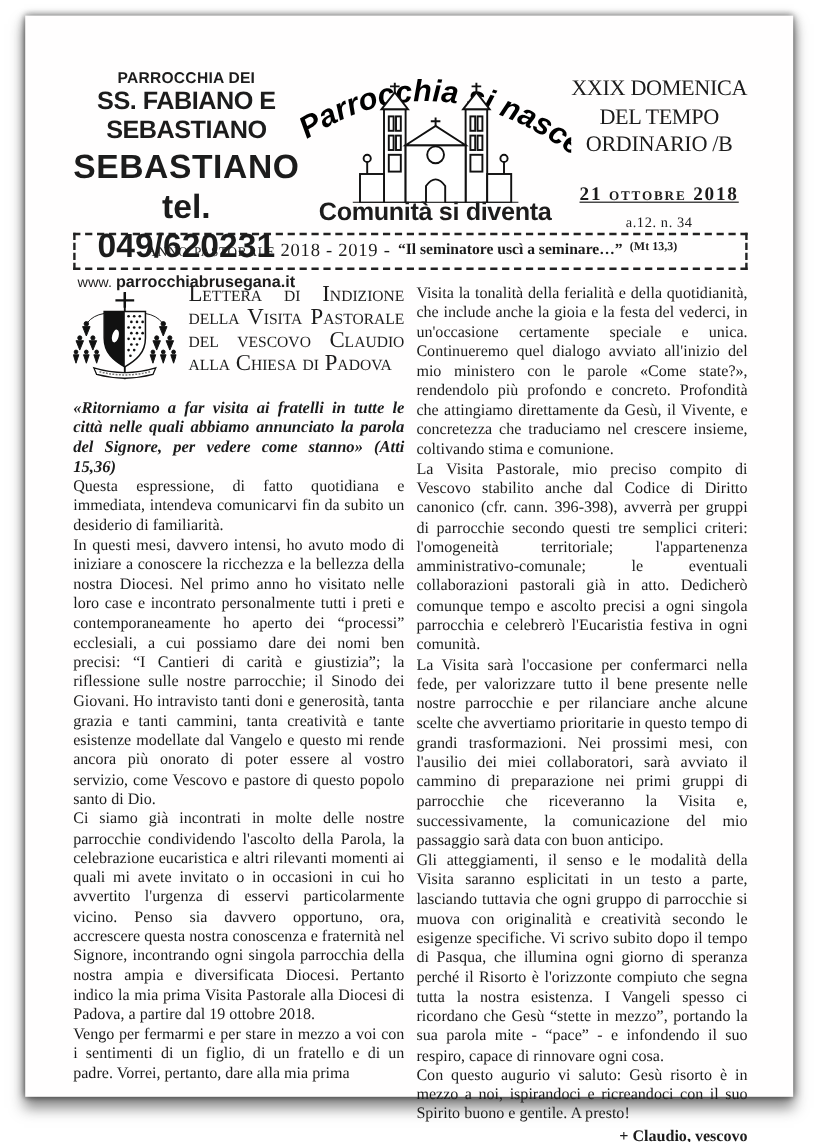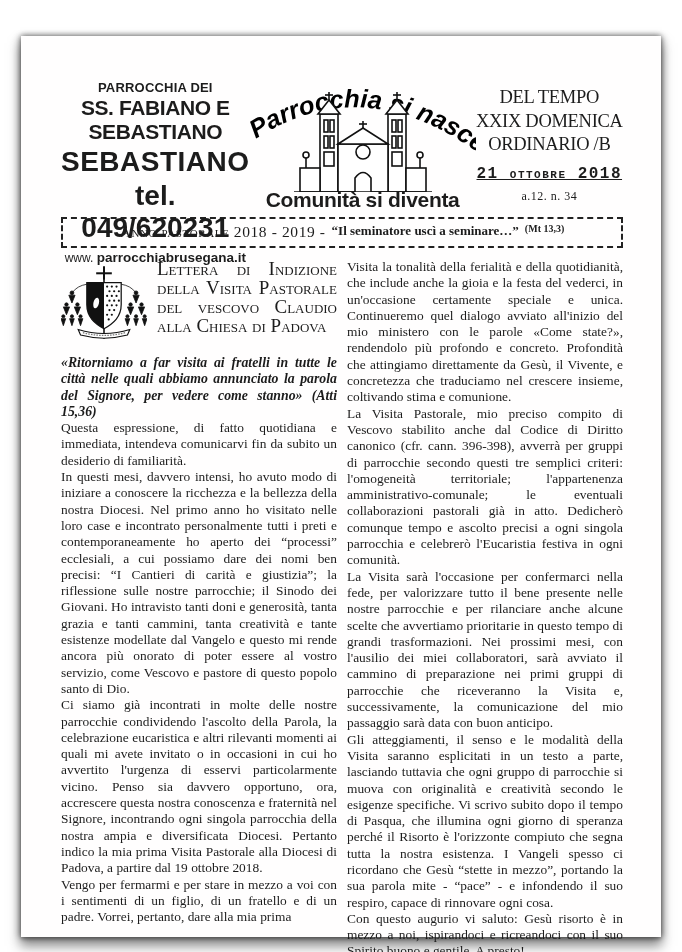--- a/index.html
+++ b/index.html
@@ -1,19 +1,19 @@
 <!DOCTYPE html>
 <html lang="it"><head>
 <meta charset="utf-8">
 <style>
   * { margin:0; padding:0; box-sizing:border-box; }
   html,body { width:682px; height:952px; background:#ffffff; overflow:hidden;
               font-family:"Liberation Serif", serif; color:#1c1c1c; }
   .page {
-    position:absolute; left:21px; top:36px; width:640px; height:901px;
+    position:absolute; left:21px; top:13px; width:640px; height:901px;
     background:#fffefe;
     box-shadow: 0 8px 11px 1px rgba(40,40,40,.55),
                 0 2px 4px rgba(0,0,0,.35),
                 3px 0 6px rgba(0,0,0,.18),
                 -3px 0 6px rgba(0,0,0,.18),
                 0 -2px 5px rgba(0,0,0,.22);
     padding:38px 38px 0 40px;
   }
 
   
@@ -28,21 +28,21 @@
   .hl5 b { font-size:13.5px; font-weight:bold; }
 
   .hdr-center { width:226px; position:relative; text-align:center; }
   .arc-svg { display:block; margin:0 auto; }
   .hc-bottom { font-family:"Liberation Sans", sans-serif; font-weight:bold; font-size:21px;
                margin-top:-4px; letter-spacing:-.3px; }
 
   .hdr-right { width:182px; text-align:center; padding-top:12px; }
   .hr-dom { font-size:18.5px; line-height:1.28; letter-spacing:-.3px; }
   .hr-date { font-size:16px; font-weight:bold; font-variant:small-caps; letter-spacing:1.5px;
-             text-decoration:underline; margin-top:8px;font-family:Liberation Mono, monospace; }
+             text-decoration:underline; margin-top:20px; }
   .hr-issue { font-size:12px; margin-top:6px; letter-spacing:.5px; }
 
   
   .banner { margin-top:5px; border:2px dashed #222; padding:4px 8px 5px;
             display:flex; align-items:flex-start; justify-content:center; gap:6px; white-space:nowrap; }
   .bn-label { font-variant:small-caps; font-size:15.5px; letter-spacing:.6px; }
   .bn-quote { font-weight:bold; font-size:13px; }
   .bn-ref   { font-size:10px; font-weight:bold; }
 
   
@@ -118,22 +118,22 @@
             <circle cx="10" cy="67" r="3"></circle>
           <line x1="124" y1="80" x2="124" y2="70"></line>
             <circle cx="124" cy="67" r="3"></circle>
           <line x1="-2" y1="104" x2="136" y2="104"></line>
         </g>
       </svg>
       <div class="hc-bottom">Comunità si diventa</div>
     </div>
 
     <div class="hdr-right">
+      <div class="hr-dom">XXIX DOMENICA</div>
       <div class="hr-dom">DEL TEMPO</div>
-      <div class="hr-dom">XXIX DOMENICA</div>
       <div class="hr-dom">ORDINARIO /B</div>
       <div class="hr-date">21  ottobre 2018</div>
       <div class="hr-issue">a.12. n. 34</div>
     </div>
   </div>
 
   <div class="banner">
     <span class="bn-label">Anno pastorale 2018 - 2019 -</span>
     <span class="bn-quote">“Il seminatore uscì a seminare…”</span>
     <span class="bn-ref">(Mt 13,3)</span>

